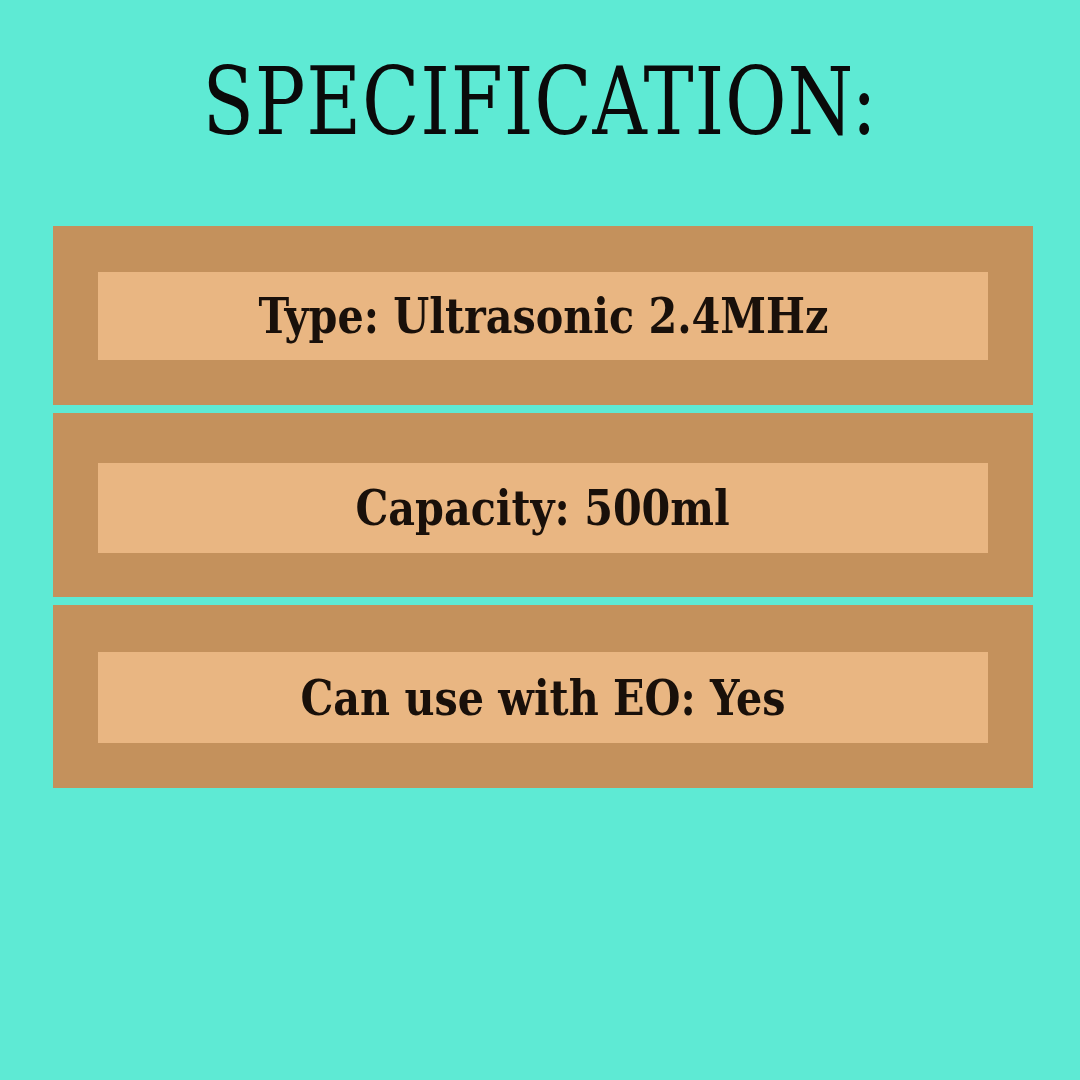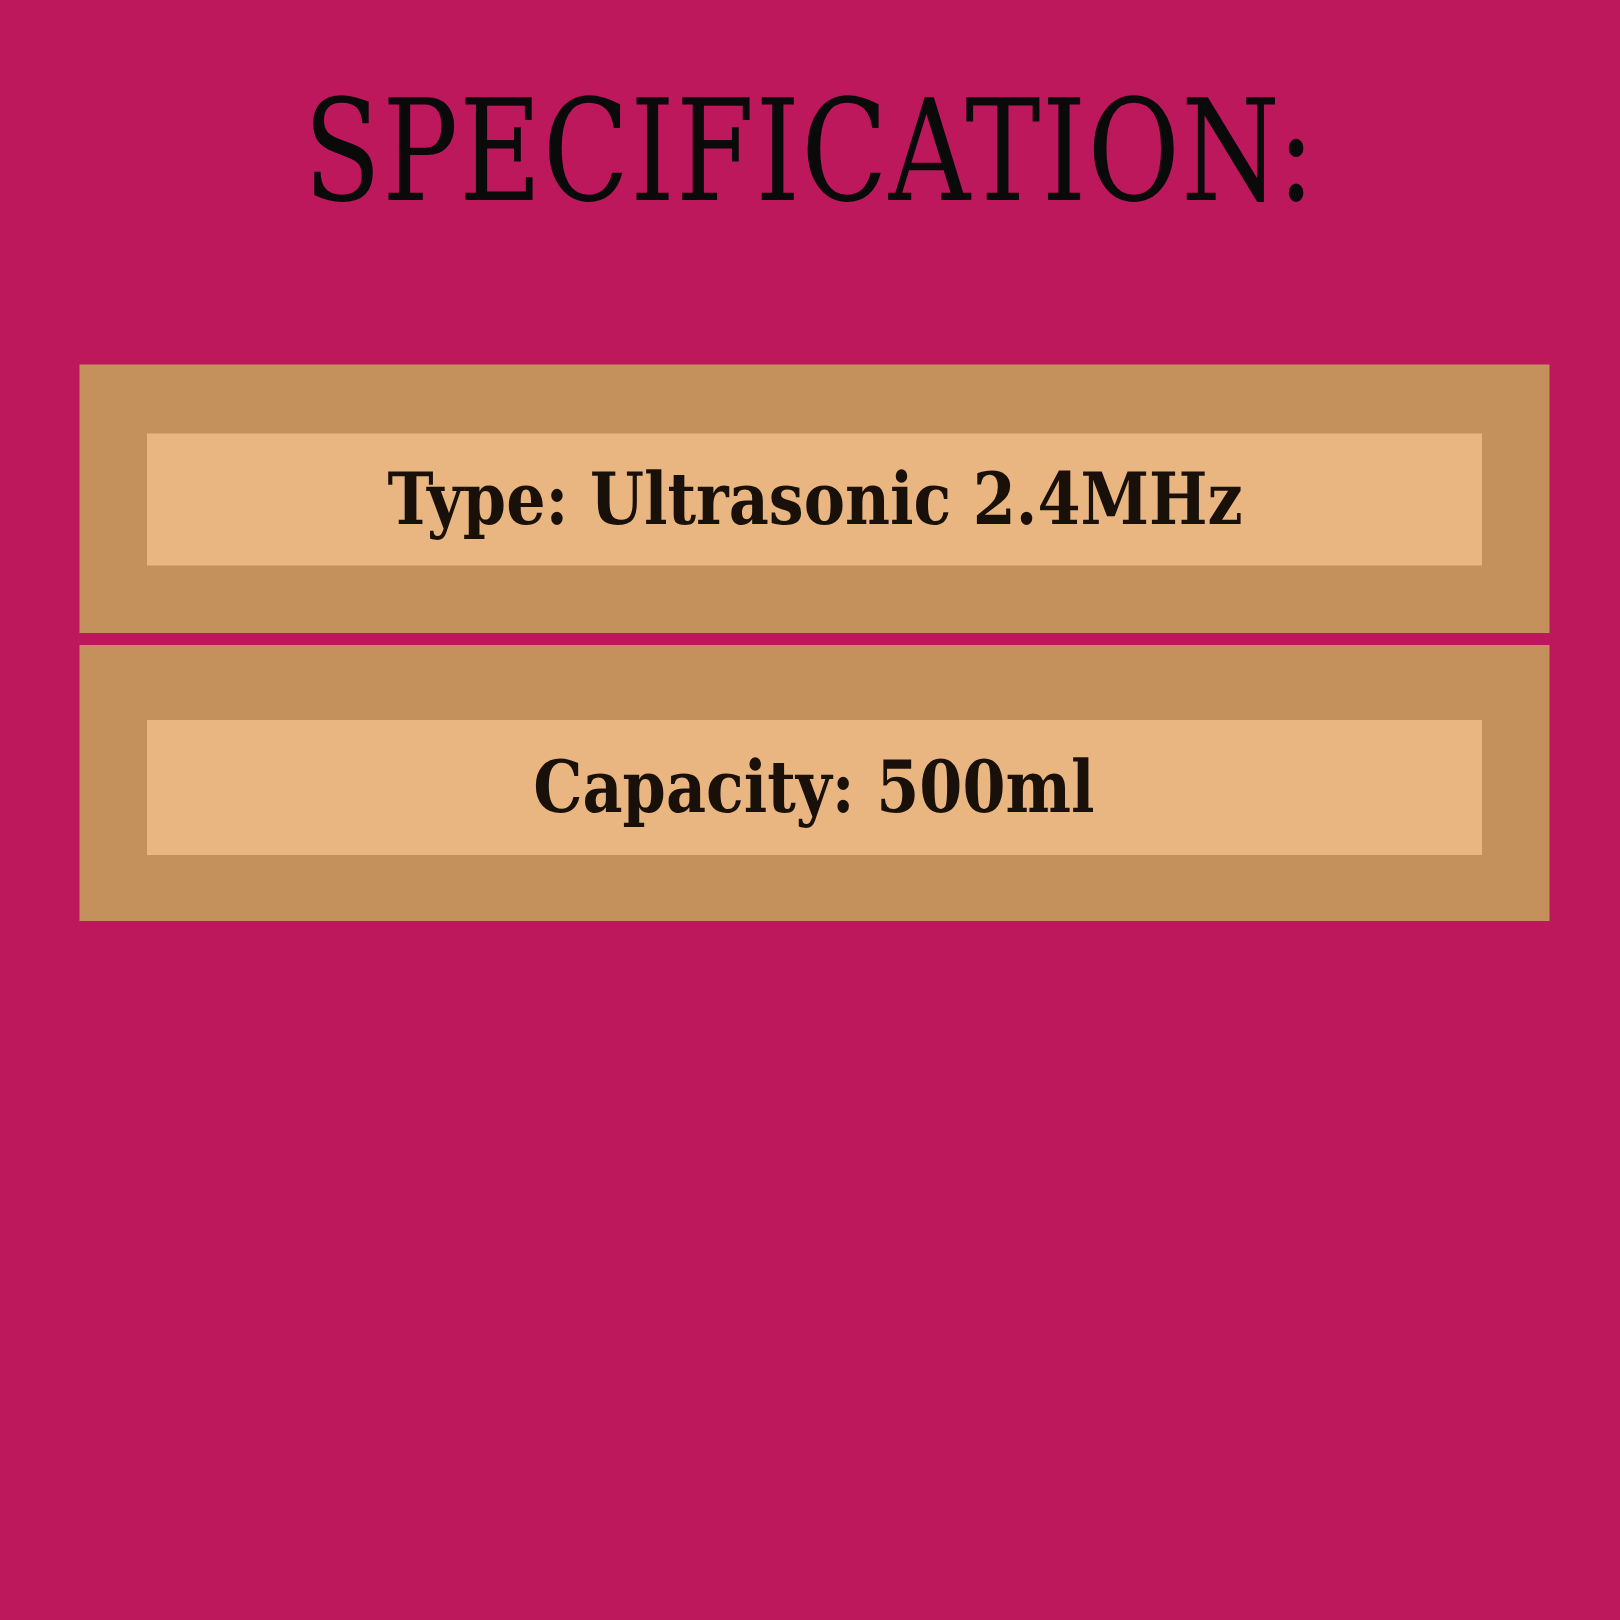--- a/index.html
+++ b/index.html
@@ -12,21 +12,21 @@
     height: 1080px;
     background: #fffefc;
     font-family: "Liberation Serif", "DejaVu Serif", serif;
     overflow: hidden;
   }
 
   #page {
     position: relative;
     width: 1080px;
     height: 1080px;
-    background: #be185d;
+    background: #5eead4;
   }
 
   
   .page-title {
     position: absolute;
     left: 0;
     top: 52px;
     width: 1080px;
     text-align: center;
     font-family: "DejaVu Serif", "Liberation Serif", serif;
@@ -37,21 +37,21 @@
     color: #0a0a0a;
     transform: scaleX(0.80);
     transform-origin: 540px 50px;
     white-space: nowrap;
   }
 
   
   .spec-list {
     position: absolute;
     left: 53px;
-    top: 243px;
+    top: 226px;
     width: 980px;
     height: 751px;
     padding-left: 36px;
   }
 
   .spec-row {
     position: absolute;
     left: 0;
     width: 980px;
     background: #c4915c;
@@ -112,16 +112,21 @@
         <span class="spec-text">Type: Ultrasonic 2.4MHz</span>
       </div>
     </div>
 
     <div class="spec-row r2">
       <div class="spec-inner">
         <span class="spec-text">Capacity: 500ml</span>
       </div>
     </div>
 
+    <div class="spec-row r3">
+      <div class="spec-inner">
+        <span class="spec-text">Can use with EO: Yes</span>
+      </div>
+    </div>
 
 
   </div>
 </div>
 
 </body></html>

